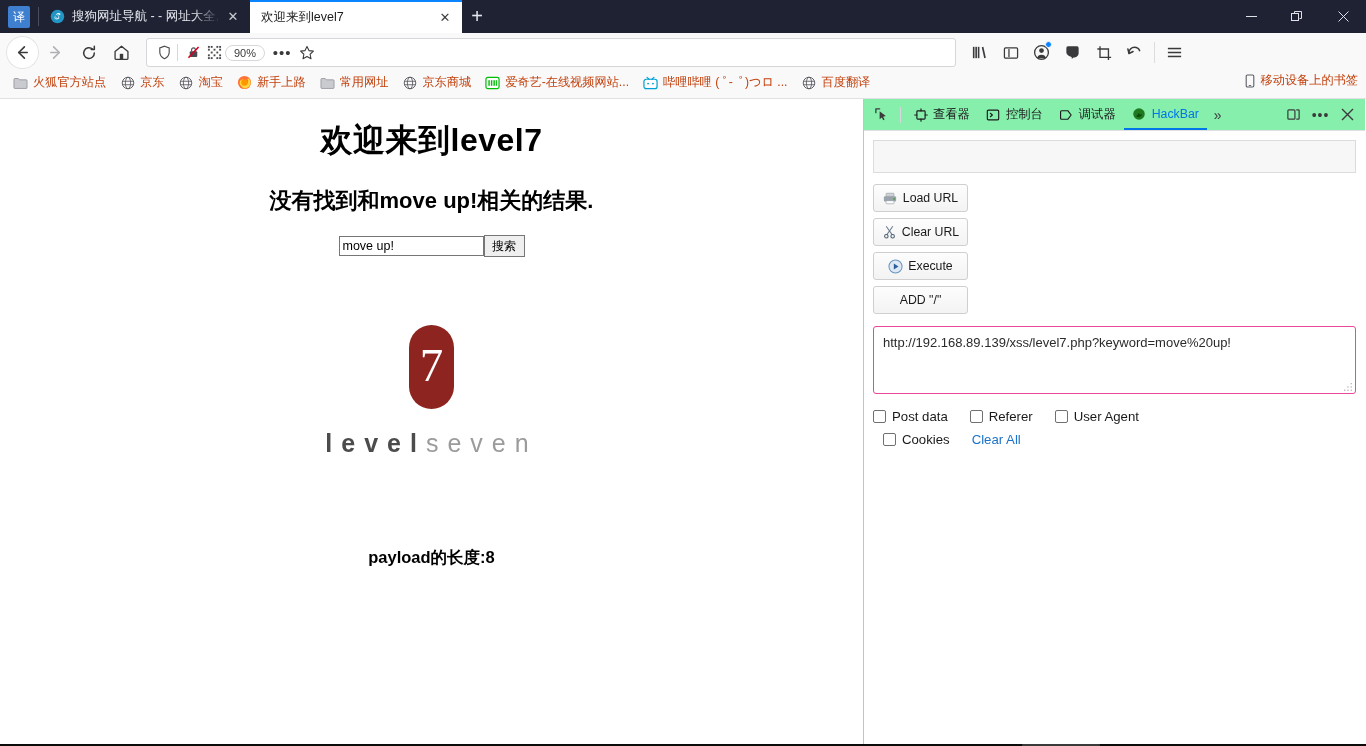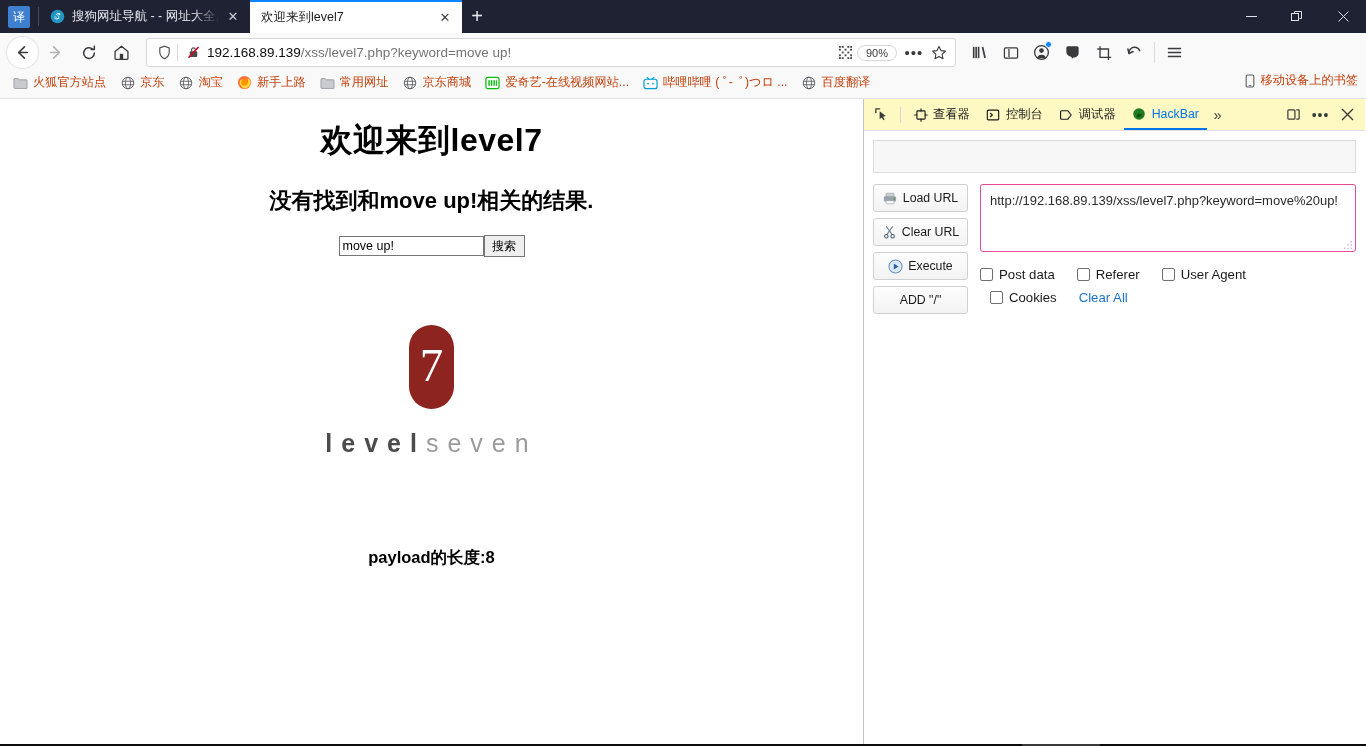--- a/index.html
+++ b/index.html
@@ -209,42 +209,42 @@
   
   .devtools {
     width: 501px; height: 645px;
     background: #fff;
     display: flex; flex-direction: column;
   }
   .dt-tabs {
     height: 32px; display: flex; align-items: center;
     border-bottom: 1px solid #e0e0e2;
     padding-left: 2px; position: relative;
-    background: #fef9c3;
+    background: #86efac;
   }
   .dt-picker { width: 30px; height: 28px; display:flex;align-items:center;justify-content:center;color:#3b3b3c;}
   .dt-vsep { width:1px;height:16px;background:#d7d7db;margin:0 4px;}
   .dt-tab {
     height: 31px; display: flex; align-items: center; gap: 5px;
     padding: 0 8px; font-size: 12.3px; color: #1a1a1b;
     white-space: nowrap;
   }
   .dt-tab.active { color: #0074e8; border-bottom: 2px solid #0074e8; }
   .dt-tab .dti { width:15px;height:15px;display:flex;align-items:center;justify-content:center;}
   .dt-chev { padding: 0 7px; font-size: 14px; color: #3b3b3c; }
   .dt-right { position: absolute; right: 4px; display: flex; align-items: center; }
   .dt-right div { width: 27px; height: 28px; display:flex;align-items:center;justify-content:center;color:#3b3b3c;}
 
   .hb-topbar {
     margin: 9px 9px 0 9px;
     height: 33px;
     background: #f7f7f7;
     border: 1px solid #dcdcdc;
   }
-  .hb-main { display: flex; padding: 11px 9px 0 9px; gap: 12px; }
+  .hb-main { display: flex; padding: 11px 9px 0 9px; gap: 12px; flex-direction: column; }
   .hb-buttons { display: flex; flex-direction: column; gap: 6px; width: 95px; flex:0 0 auto;}
   .hb-btn {
     height: 28px; border: 1px solid #cfcfcf; border-radius: 3px;
     background: linear-gradient(#fdfdfd, #f3f3f3);
     display: flex; align-items: center; justify-content: center; gap: 5px;
     font-size: 12.3px; color: #1a1a1b;
   }
   .hb-btn .hbi { width: 15px; height: 15px; display:flex;align-items:center;justify-content:center;}
   .hb-right { flex: 1 1 auto; display: flex; flex-direction: column; }
   .hb-textarea {
@@ -356,21 +356,20 @@
         </svg>
     </span>
     <span class="sep"></span>
     <span class="lockoff">
       <svg width="15" height="15" viewBox="0 0 16 16">
           <rect x="4" y="6.6" width="8" height="6.2" rx="1" fill="#4a4a4f"></rect>
           <path d="M6 6.6V5a2 2 0 0 1 4 0v1.6" stroke="#4a4a4f" stroke-width="1.2" fill="none"></path>
           <path d="M13.4 2.1L2.6 13.6" stroke="#d70022" stroke-width="1.7"></path>
         </svg>
     </span>
-    <span class="urltext"><span>192.168.89.139</span><span class="dim">/xss/level7.php?keyword=move up!</span></span>
     <span class="qricon">
       <svg width="15" height="15" viewBox="0 0 16 16">
           <g fill="currentColor">
             <rect x="1" y="1" width="2" height="2"></rect>
             <rect x="4" y="1" width="2" height="2"></rect>
             <rect x="10" y="1" width="2" height="2"></rect>
             <rect x="13" y="1" width="2" height="2"></rect>
             <rect x="1" y="4" width="2" height="2"></rect>
             <rect x="7" y="4" width="2" height="2"></rect>
             <rect x="13" y="4" width="2" height="2"></rect>

